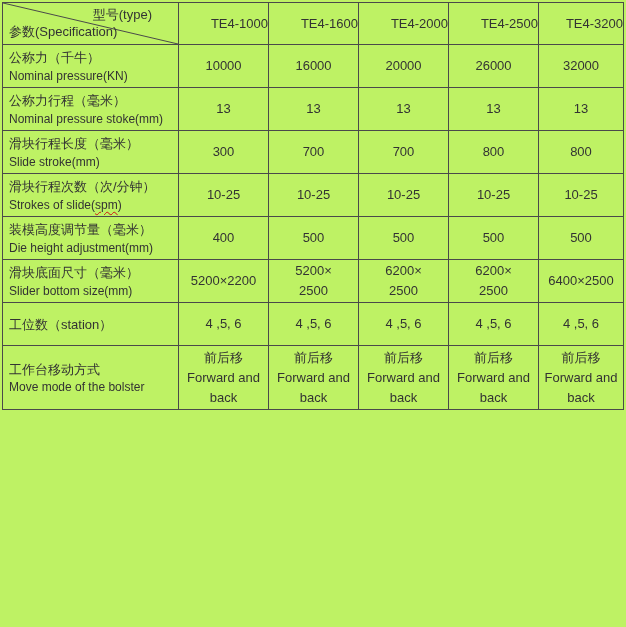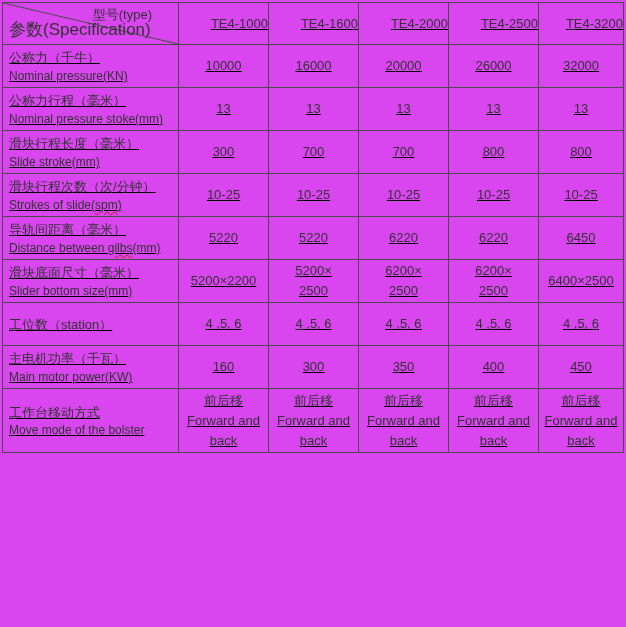--- a/index.html
+++ b/index.html
@@ -3,23 +3,22 @@
 <meta charset="utf-8">
 <style>
   * { box-sizing: border-box; margin: 0; padding: 0; }
   body {
     font-family: "Liberation Sans", "DejaVu Sans", sans-serif;
     background: #ffffff;
   }
   .page {
     width: 626px;
     height: 627px;
-    background: #d946ef;
+    background: #bef264;
     overflow: hidden;
-    text-decoration: underline;
   }
   table {
     border-collapse: collapse;
     table-layout: fixed;
     width: 621px;
     margin: 2px 0 0 2px;
     color: #333333;
   }
   th, td {
     border: 1px solid #4a4a4a;
@@ -43,21 +42,21 @@
     stroke-width: 1;
   }
   .corner-top {
     position: absolute;
     top: 3px; right: 26px;
     font-size: 13px;
   }
   .corner-bottom {
     position: absolute;
     bottom: 3px; left: 6px;
-    font-size: 17px;
+    font-size: 13px;
   }
   .model {
     text-align: right;
     font-size: 13px;
   }
   .lab {
     text-align: left;
     padding: 3px 4px 3px 6px;
   }
   .lab .cn {
@@ -152,28 +151,28 @@
           <div class="en"><span>Strokes of slide(</span><span class="wavy">spm</span><span>)</span></div>
         </th>
         <td class="val">10-25</td>
         <td class="val">10-25</td>
         <td class="val">10-25</td>
         <td class="val">10-25</td>
         <td class="val">10-25</td>
       </tr>
       <tr>
         <th class="lab">
-          <div class="cn">导轨间距离（毫米）</div>
-          <div class="en"><span>Distance between </span><span class="wavy">gilbs</span><span>(mm)</span></div>
-        </th>
-        <td class="val">5220</td>
-        <td class="val">5220</td>
-        <td class="val">6220</td>
-        <td class="val">6220</td>
-        <td class="val">6450</td>
+          <div class="cn">装模高度调节量（毫米）</div>
+          <div class="en"><span>Die height adjustment(mm)</span><span class="wavy"></span><span></span></div>
+        </th>
+        <td class="val">400</td>
+        <td class="val">500</td>
+        <td class="val">500</td>
+        <td class="val">500</td>
+        <td class="val">500</td>
       </tr>
       <tr>
         <th class="lab">
           <div class="cn">滑块底面尺寸（毫米）</div>
           <div class="en"><span>Slider bottom size(mm)</span><span class="wavy"></span><span></span></div>
         </th>
         <td class="val">5200×2200</td>
         <td class="val">5200×
 2500</td>
         <td class="val">6200×
@@ -186,31 +185,20 @@
         <th class="lab">
           <div class="cn">工位数（station）</div>
           <div class="en"><span></span><span class="wavy"></span><span></span></div>
         </th>
         <td class="val">4 ,5, 6</td>
         <td class="val">4 ,5, 6</td>
         <td class="val">4 ,5, 6</td>
         <td class="val">4 ,5, 6</td>
         <td class="val">4 ,5, 6</td>
       </tr>
-      <tr>
-        <th class="lab">
-          <div class="cn">主电机功率（千瓦）</div>
-          <div class="en"><span>Main motor power(KW)</span><span class="wavy"></span><span></span></div>
-        </th>
-        <td class="val">160</td>
-        <td class="val">300</td>
-        <td class="val">350</td>
-        <td class="val">400</td>
-        <td class="val">450</td>
-      </tr>
       <tr class="rlast">
         <th class="lab">
           <div class="cn">工作台移动方式</div>
           <div class="en"><span>Move mode of the bolster</span><span class="wavy"></span><span></span></div>
         </th>
         <td class="val">前后移
 Forward and
 back</td>
         <td class="val">前后移
 Forward and

